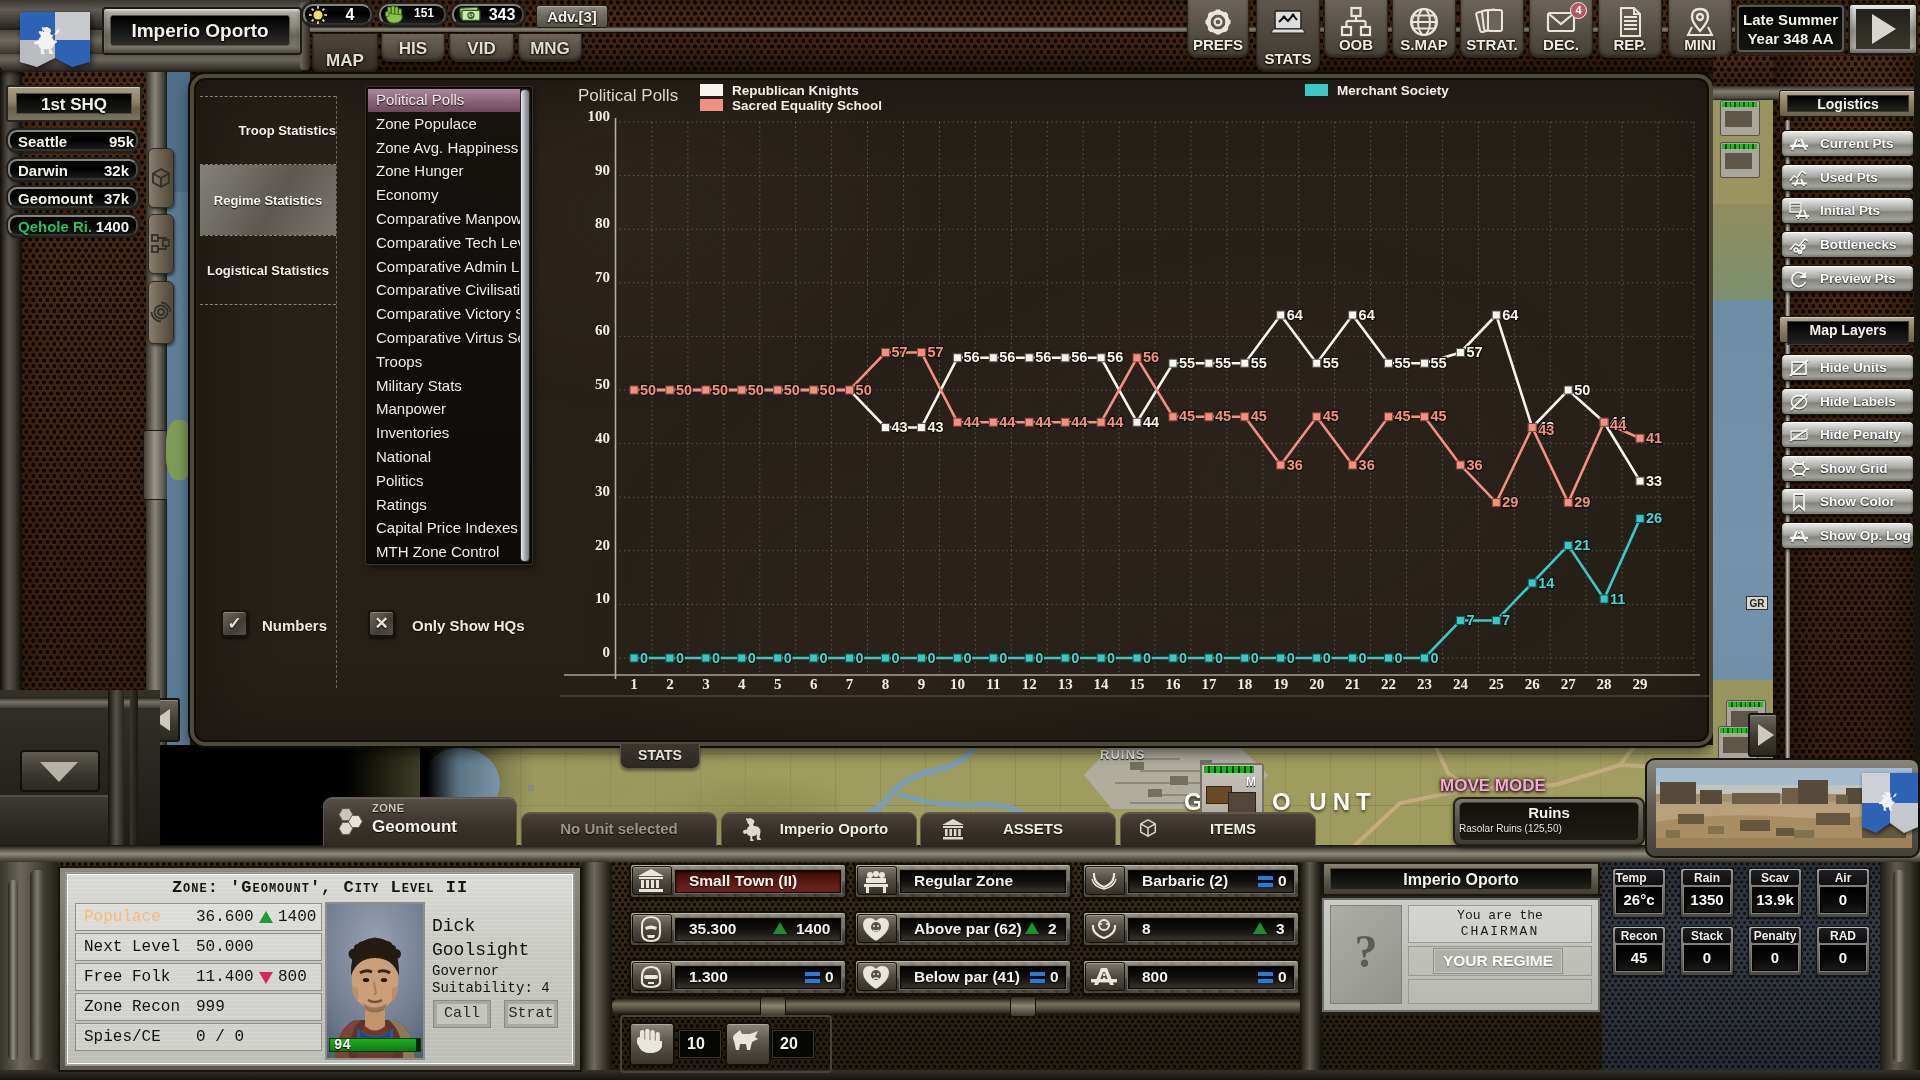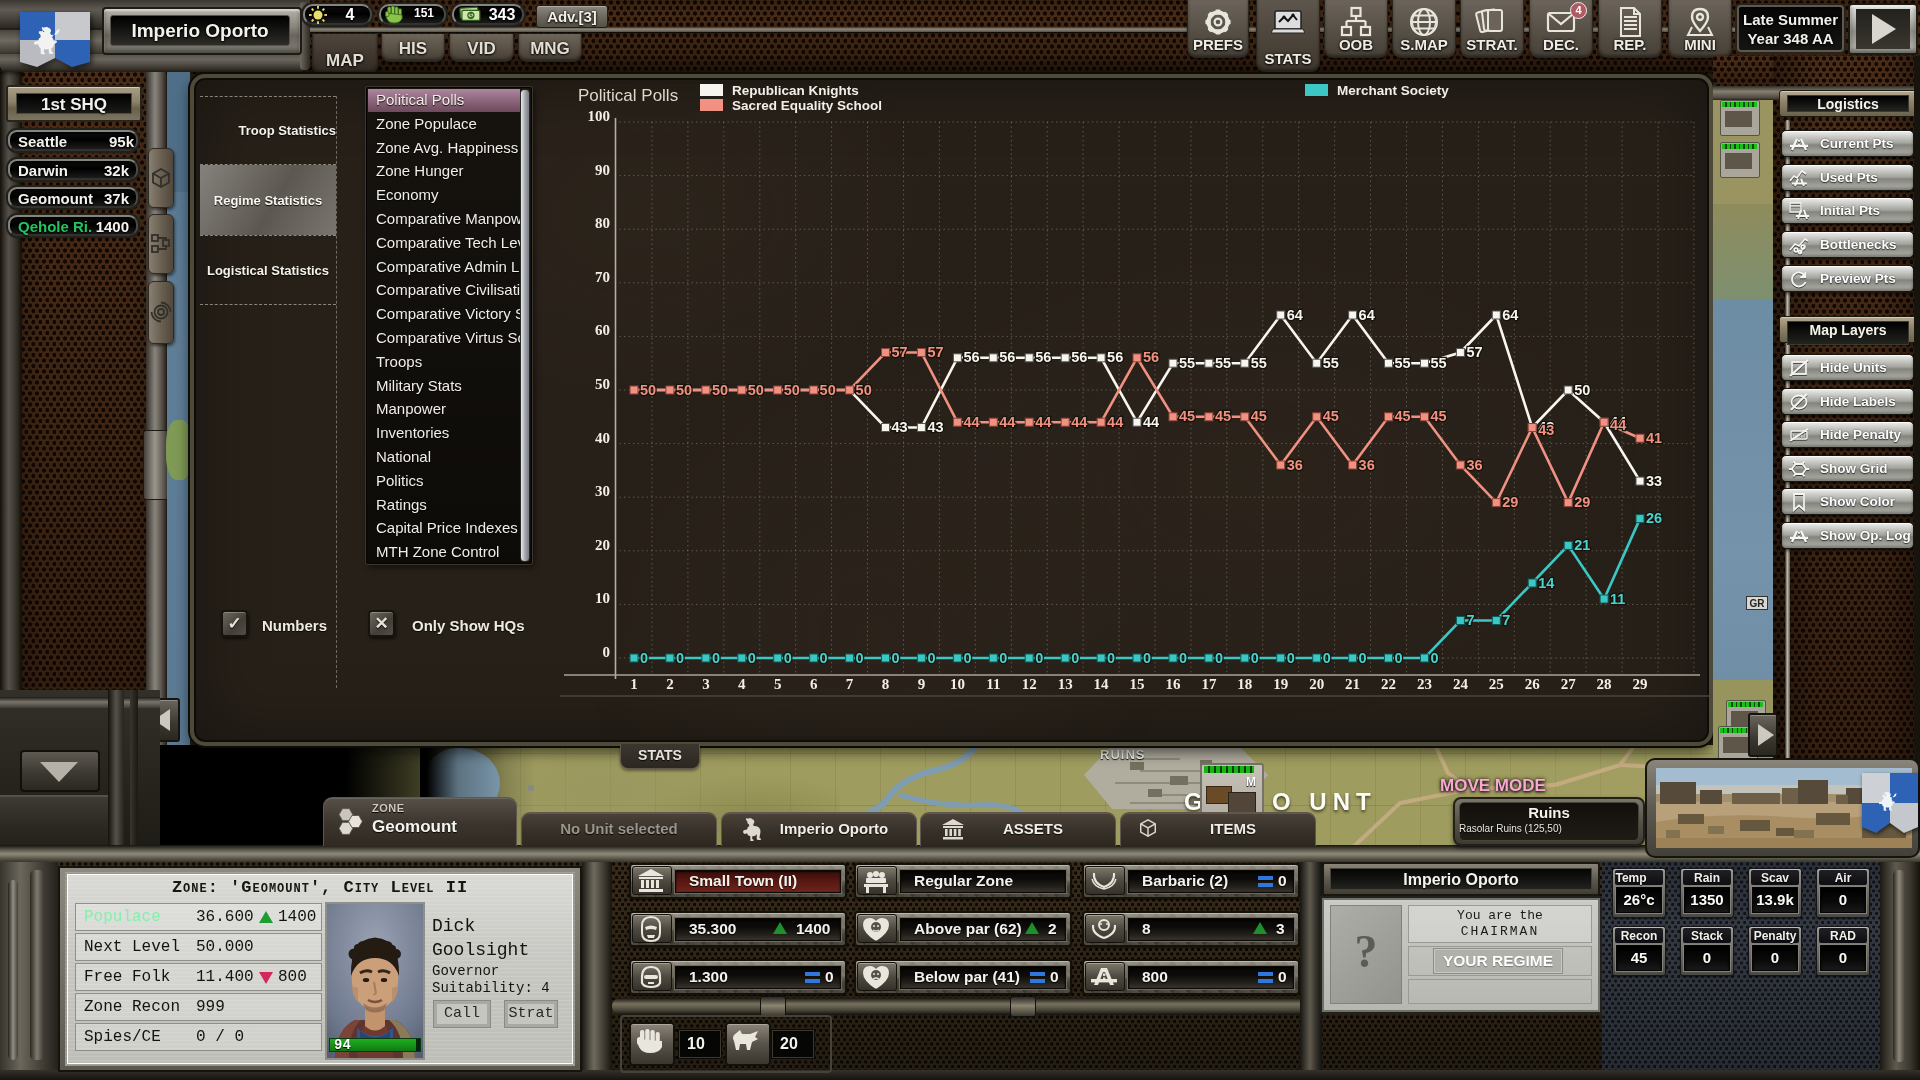--- a/index.html
+++ b/index.html
@@ -801,21 +801,21 @@
 <div class="a mesh2" style="left:0;top:862px;width:1920px;height:208px"></div>
 <div class="a" style="left:0;top:862px;width:58px;height:208px;background:linear-gradient(90deg,#37342c,#6b675c 35%,#45413a 70%,#23211a)"></div>
 <div class="a" style="left:8px;top:880px;width:10px;height:180px;background:linear-gradient(90deg,#23211a,#938e82 50%,#45423a);border-radius:5px"></div>
 <div class="a" style="left:30px;top:870px;width:14px;height:190px;background:linear-gradient(90deg,#2a2820,#7e7a6e 50%,#3a372f);border-radius:5px"></div>
 <div class="a" style="left:58px;top:866px;width:524px;height:206px;background:linear-gradient(180deg,#8e8a80,#5c584e);border:2px solid #16140f"></div>
 <div class="a" style="left:65px;top:872px;width:510px;height:194px;border:2px solid #96968e;
  background:linear-gradient(180deg,#dadad6 0%,#c9c9c4 40%,#bebeb8 100%);box-shadow:inset 0 0 0 1px #fff"></div>
 <div class="a" style="left:65px;top:872px;width:510px;height:194px;background:repeating-linear-gradient(180deg,rgba(255,255,255,.12) 0 1px,transparent 1px 4px)"></div>
 <div class="a mono b" style="left:65px;top:878px;width:510px;text-align:center;font-size:17px;color:#17170f;font-variant:small-caps;letter-spacing:1px">Zone: 'Geomount', City Level II</div>
 <div class="a" style="left:75px;top:903px;width:247px;height:28px;background:rgba(255,255,255,.25);border:1px solid #90908a"></div>
-<div class="a mono" style="left:84px;top:908px;font-size:16px;color:#86efac">Populace</div>
+<div class="a mono" style="left:84px;top:908px;font-size:16px;color:#fdba74">Populace</div>
 <div class="a mono" style="left:196px;top:908px;font-size:16px;color:#14140e">36.600</div>
 <div class="a tri-up" style="left:259px;top:911px"></div>
 <div class="a mono" style="left:278px;top:908px;font-size:16px;color:#14140e">1400</div>
 <div class="a" style="left:75px;top:933px;width:247px;height:28px;background:rgba(255,255,255,.25);border:1px solid #90908a"></div>
 <div class="a mono" style="left:84px;top:938px;font-size:16px;color:#14140e">Next Level</div>
 <div class="a mono" style="left:196px;top:938px;font-size:16px;color:#14140e">50.000</div>
 <div class="a" style="left:75px;top:963px;width:247px;height:28px;background:rgba(255,255,255,.25);border:1px solid #90908a"></div>
 <div class="a mono" style="left:84px;top:968px;font-size:16px;color:#14140e">Free Folk</div>
 <div class="a mono" style="left:196px;top:968px;font-size:16px;color:#14140e">11.400</div>
 <div class="a tri-dn" style="left:259px;top:972px"></div>

